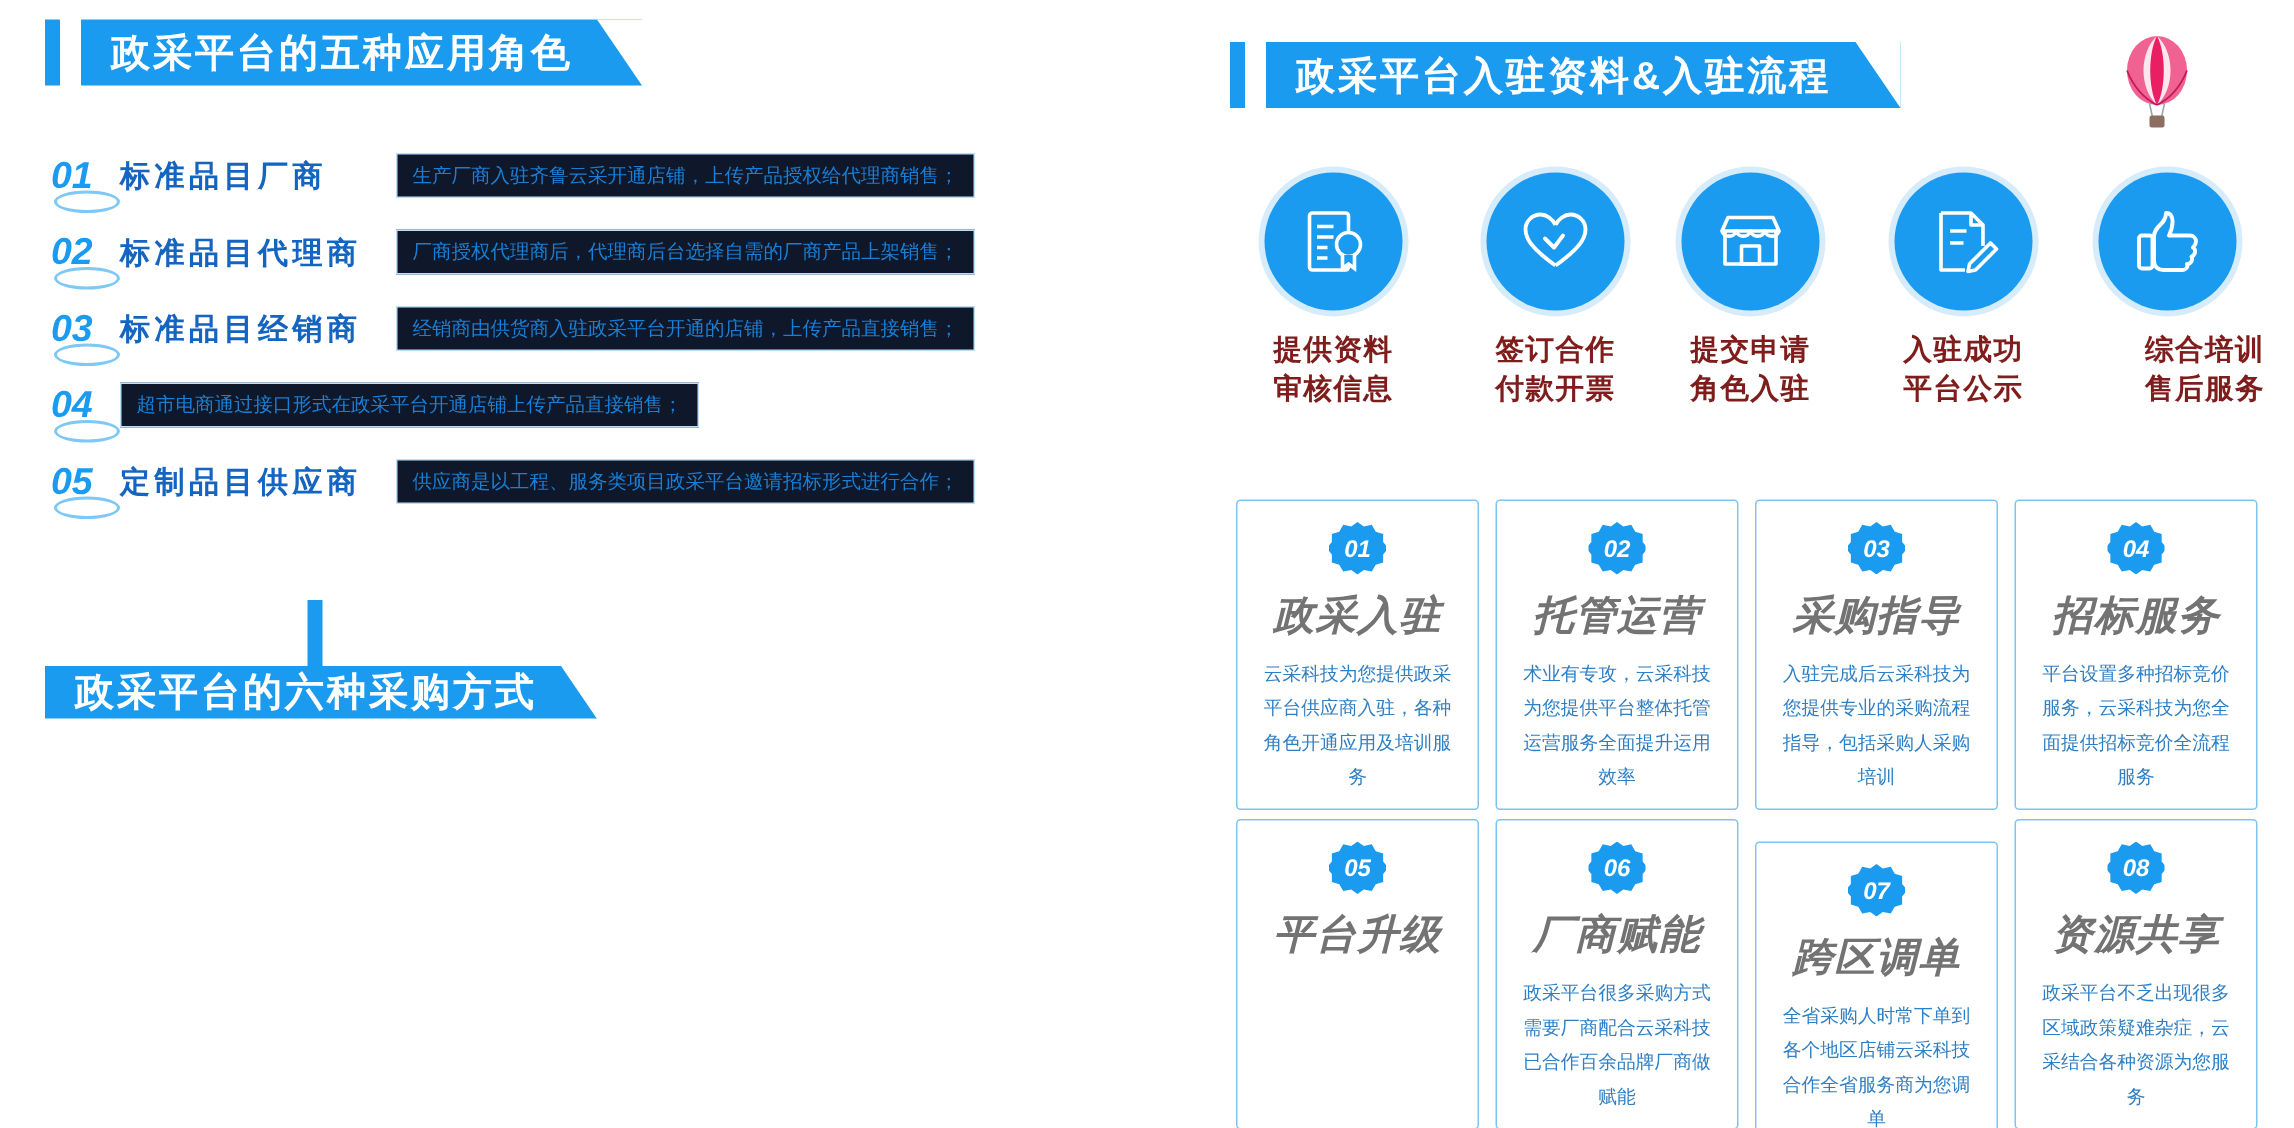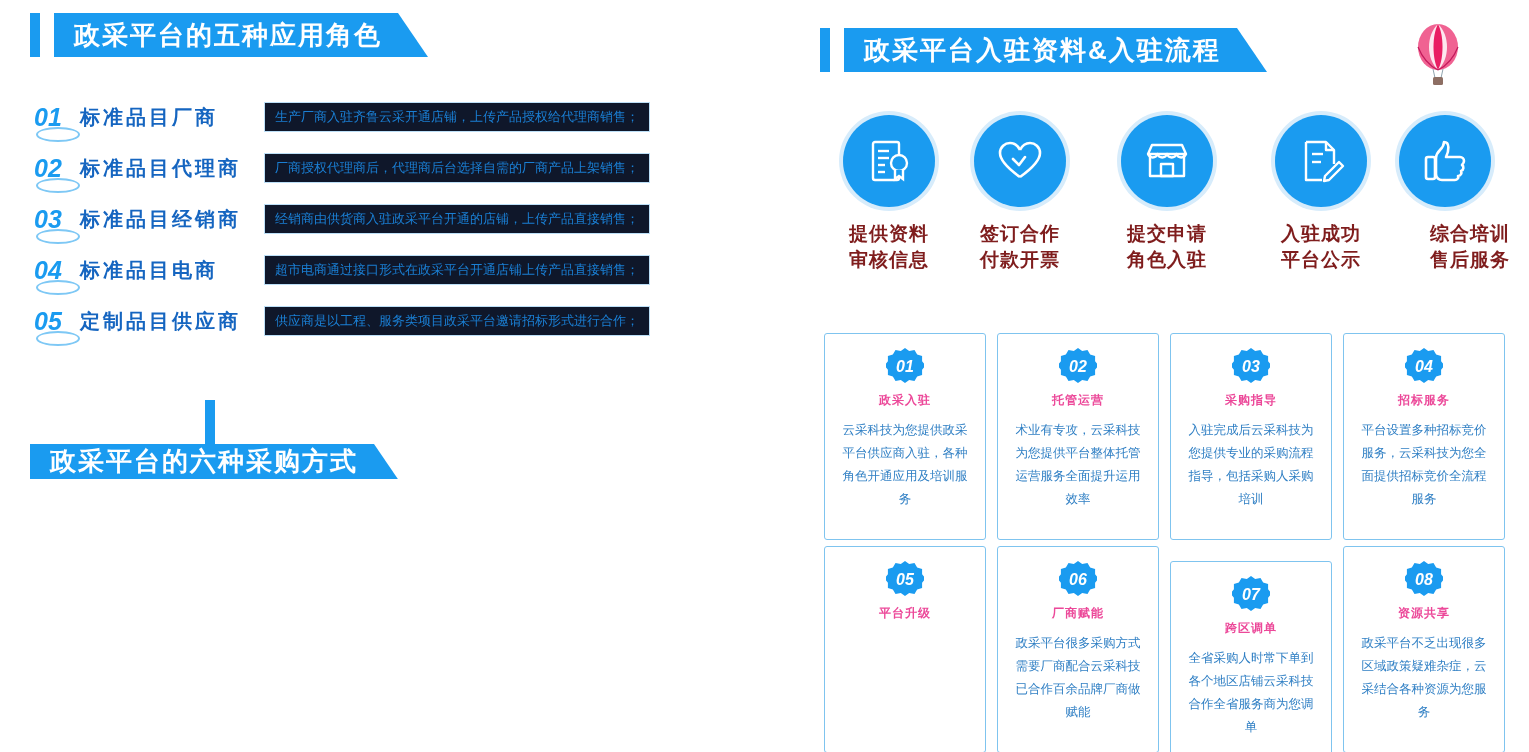--- a/index.html
+++ b/index.html
@@ -74,21 +74,21 @@
     width:38px;height:38px;margin:14px auto 6px auto;position:relative;
     display:flex;align-items:center;justify-content:center;
     color:#fff;font-size:16px;font-weight:bold;font-style:italic;
   }
   .badge .star{
     position:absolute;left:0;top:0;width:38px;height:38px;background:#1a9bf0;
     clip-path:polygon(50% 0%,61% 8%,75% 5%,82% 17%,95% 21%,95% 35%,104% 46%,95% 57%,95% 71%,82% 75%,75% 87%,61% 84%,50% 92%,39% 84%,25% 87%,18% 75%,5% 71%,5% 57%,-4% 46%,5% 35%,5% 21%,18% 17%,25% 5%,39% 8%);
     border-radius:6px;
   }
   .badge span{position:relative;z-index:2;}
-  .card-title{color:#ec4899;font-size:12px;font-weight:bold;letter-spacing:1px;margin-bottom:10px;}
+  .card-title{color:#737373;font-size:27px;font-weight:bold;letter-spacing:1px;margin-bottom:10px;font-style:italic;}
   .card-text{color:#2f7fc4;font-size:12.5px;line-height:1.85;padding:0 14px;}
 </style>
 </head>
 <body>
 
 <div class="page">
 
   <div class="sec-head" style="left:30px;top:12px;">
     <div class="sec-bar"></div>
     <div class="sec-banner">政采平台的五种应用角色</div>
@@ -105,21 +105,20 @@
       <div class="role-name">标准品目代理商</div>
       <div class="role-desc">厂商授权代理商后，代理商后台选择自需的厂商产品上架销售；</div>
     </div>
     <div class="role-row" style="left:4px;top:192px;">
       <div class="role-num"><span>03</span><span class="ell"></span></div>
       <div class="role-name">标准品目经销商</div>
       <div class="role-desc">经销商由供货商入驻政采平台开通的店铺，上传产品直接销售；</div>
     </div>
     <div class="role-row" style="left:4px;top:243px;">
       <div class="role-num"><span>04</span><span class="ell"></span></div>
-      <div class="role-name">标准品目电商</div>
       <div class="role-desc">超市电商通过接口形式在政采平台开通店铺上传产品直接销售；</div>
     </div>
     <div class="role-row" style="left:4px;top:294px;">
       <div class="role-num"><span>05</span><span class="ell"></span></div>
       <div class="role-name">定制品目供应商</div>
       <div class="role-desc">供应商是以工程、服务类项目政采平台邀请招标形式进行合作；</div>
     </div>
   </div>
 
   <div class="sec-head" style="left:30px;top:400px;flex-direction:column;">
@@ -178,21 +177,21 @@
             <circle cx="34" cy="26" r="8" fill="#1a9bf0"></circle>
             <path d="M30 33 l0 9 l4 -3 l4 3 l0 -9" fill="#1a9bf0"></path>
           </svg>
         </div>
         <div class="flow-label">
           <div>提供资料</div>
           <div>审核信息</div>
         </div>
       </div>
 
-      <div class="flow-item" style="left:131px;">
+      <div class="flow-item" style="left:148px;">
         <div class="flow-circle">
           <svg width="48" height="44" viewBox="0 0 48 44" fill="none" stroke="#ffffff" stroke-width="2.6" stroke-linejoin="round">
             <path d="M24 38 C10 28 4 21 4 14 C4 8 9 4 14 4 C18 4 22 7 24 11"></path>
             <path d="M24 38 C38 28 44 21 44 14 C44 8 39 4 34 4 C30 4 26 7 24 11"></path>
             <path d="M17 20 l6 6 l6 -8" stroke-linecap="round"></path>
           </svg>
         </div>
         <div class="flow-label">
           <div>签订合作</div>
           <div>付款开票</div>
@@ -207,21 +206,21 @@
             <path d="M5 14 a5 5 0 0 0 9.5 0 a5 5 0 0 0 9.5 0 a5 5 0 0 0 9.5 0 a5 5 0 0 0 9.5 0"></path>
             <rect x="18" y="24" width="12" height="12"></rect>
           </svg>
         </div>
         <div class="flow-label">
           <div>提交申请</div>
           <div>角色入驻</div>
         </div>
       </div>
 
-      <div class="flow-item" style="left:432px;">
+      <div class="flow-item" style="left:420px;">
         <div class="flow-circle">
           <svg width="48" height="48" viewBox="0 0 48 48" fill="none" stroke="#ffffff" stroke-width="2.4" stroke-linejoin="round">
             <path d="M9 5 h20 l8 8 v14"></path>
             <path d="M9 5 v38 h16"></path>
             <path d="M29 5 v8 h8"></path>
             <line x1="15" y1="17" x2="26" y2="17"></line>
             <line x1="15" y1="25" x2="24" y2="25"></line>
             <path d="M42 25 l4 4 l-14 14 l-5 1 l1 -5 Z"></path>
           </svg>
         </div>

